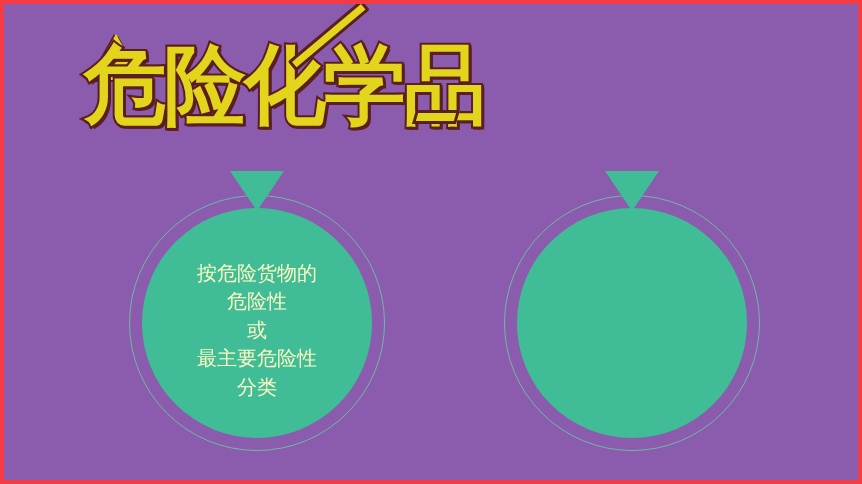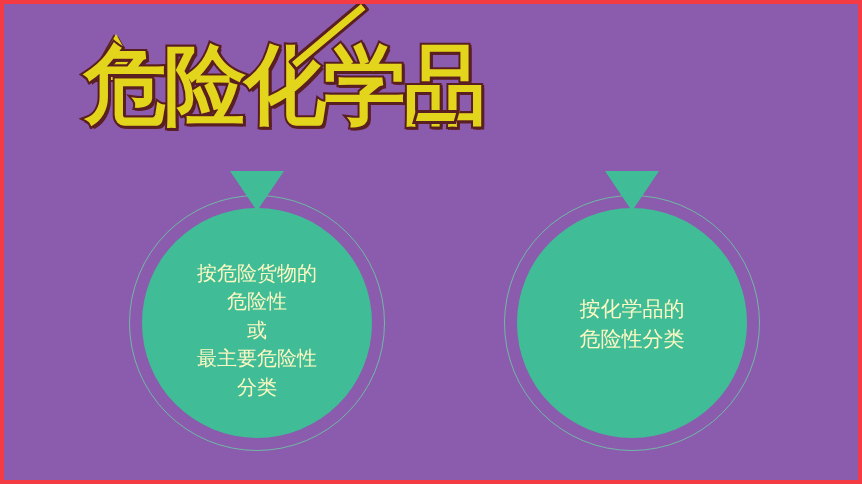--- a/index.html
+++ b/index.html
@@ -175,17 +175,15 @@
 危险性
 或
 最主要危险性
 分类</div>
   </div>
 
   <div id="group-right" class="circle-group">
     <div class="ring"></div>
     <div class="disc"></div>
     <div class="marker-triangle"></div>
-    <div class="circle-label">按化学品的
-危险性分类</div>
   </div>
 
 </div>
 
 </body></html>

